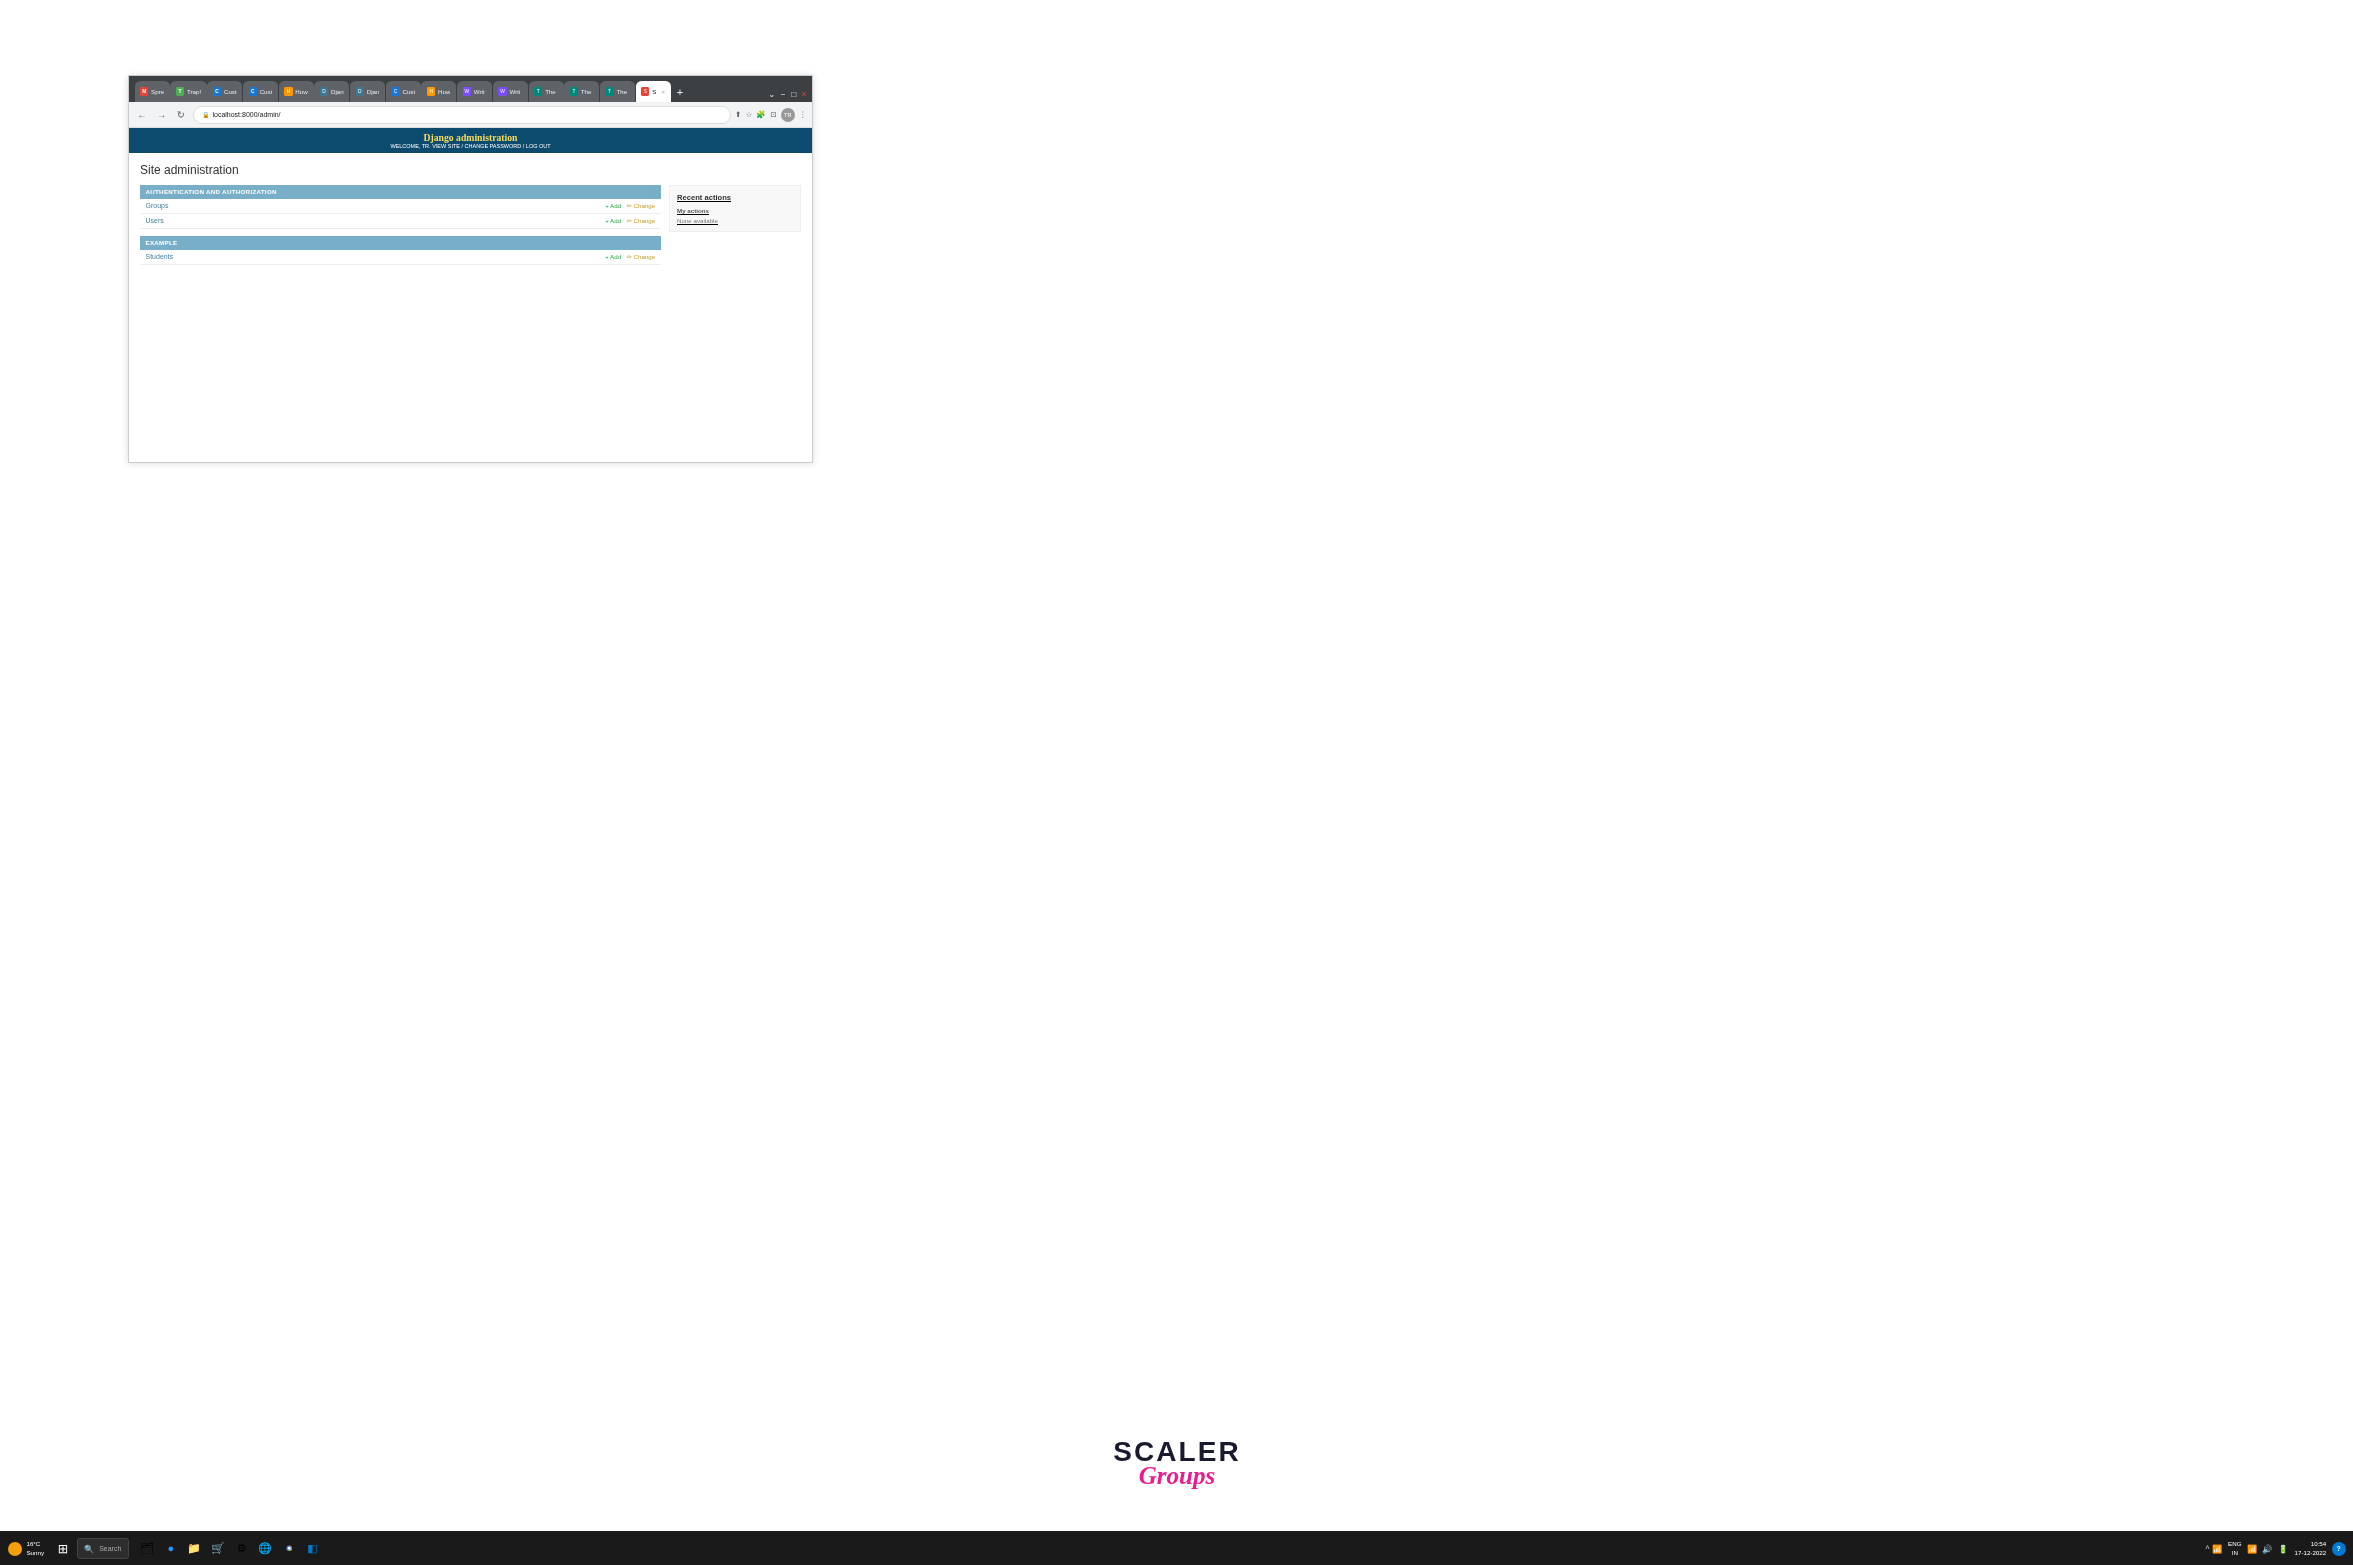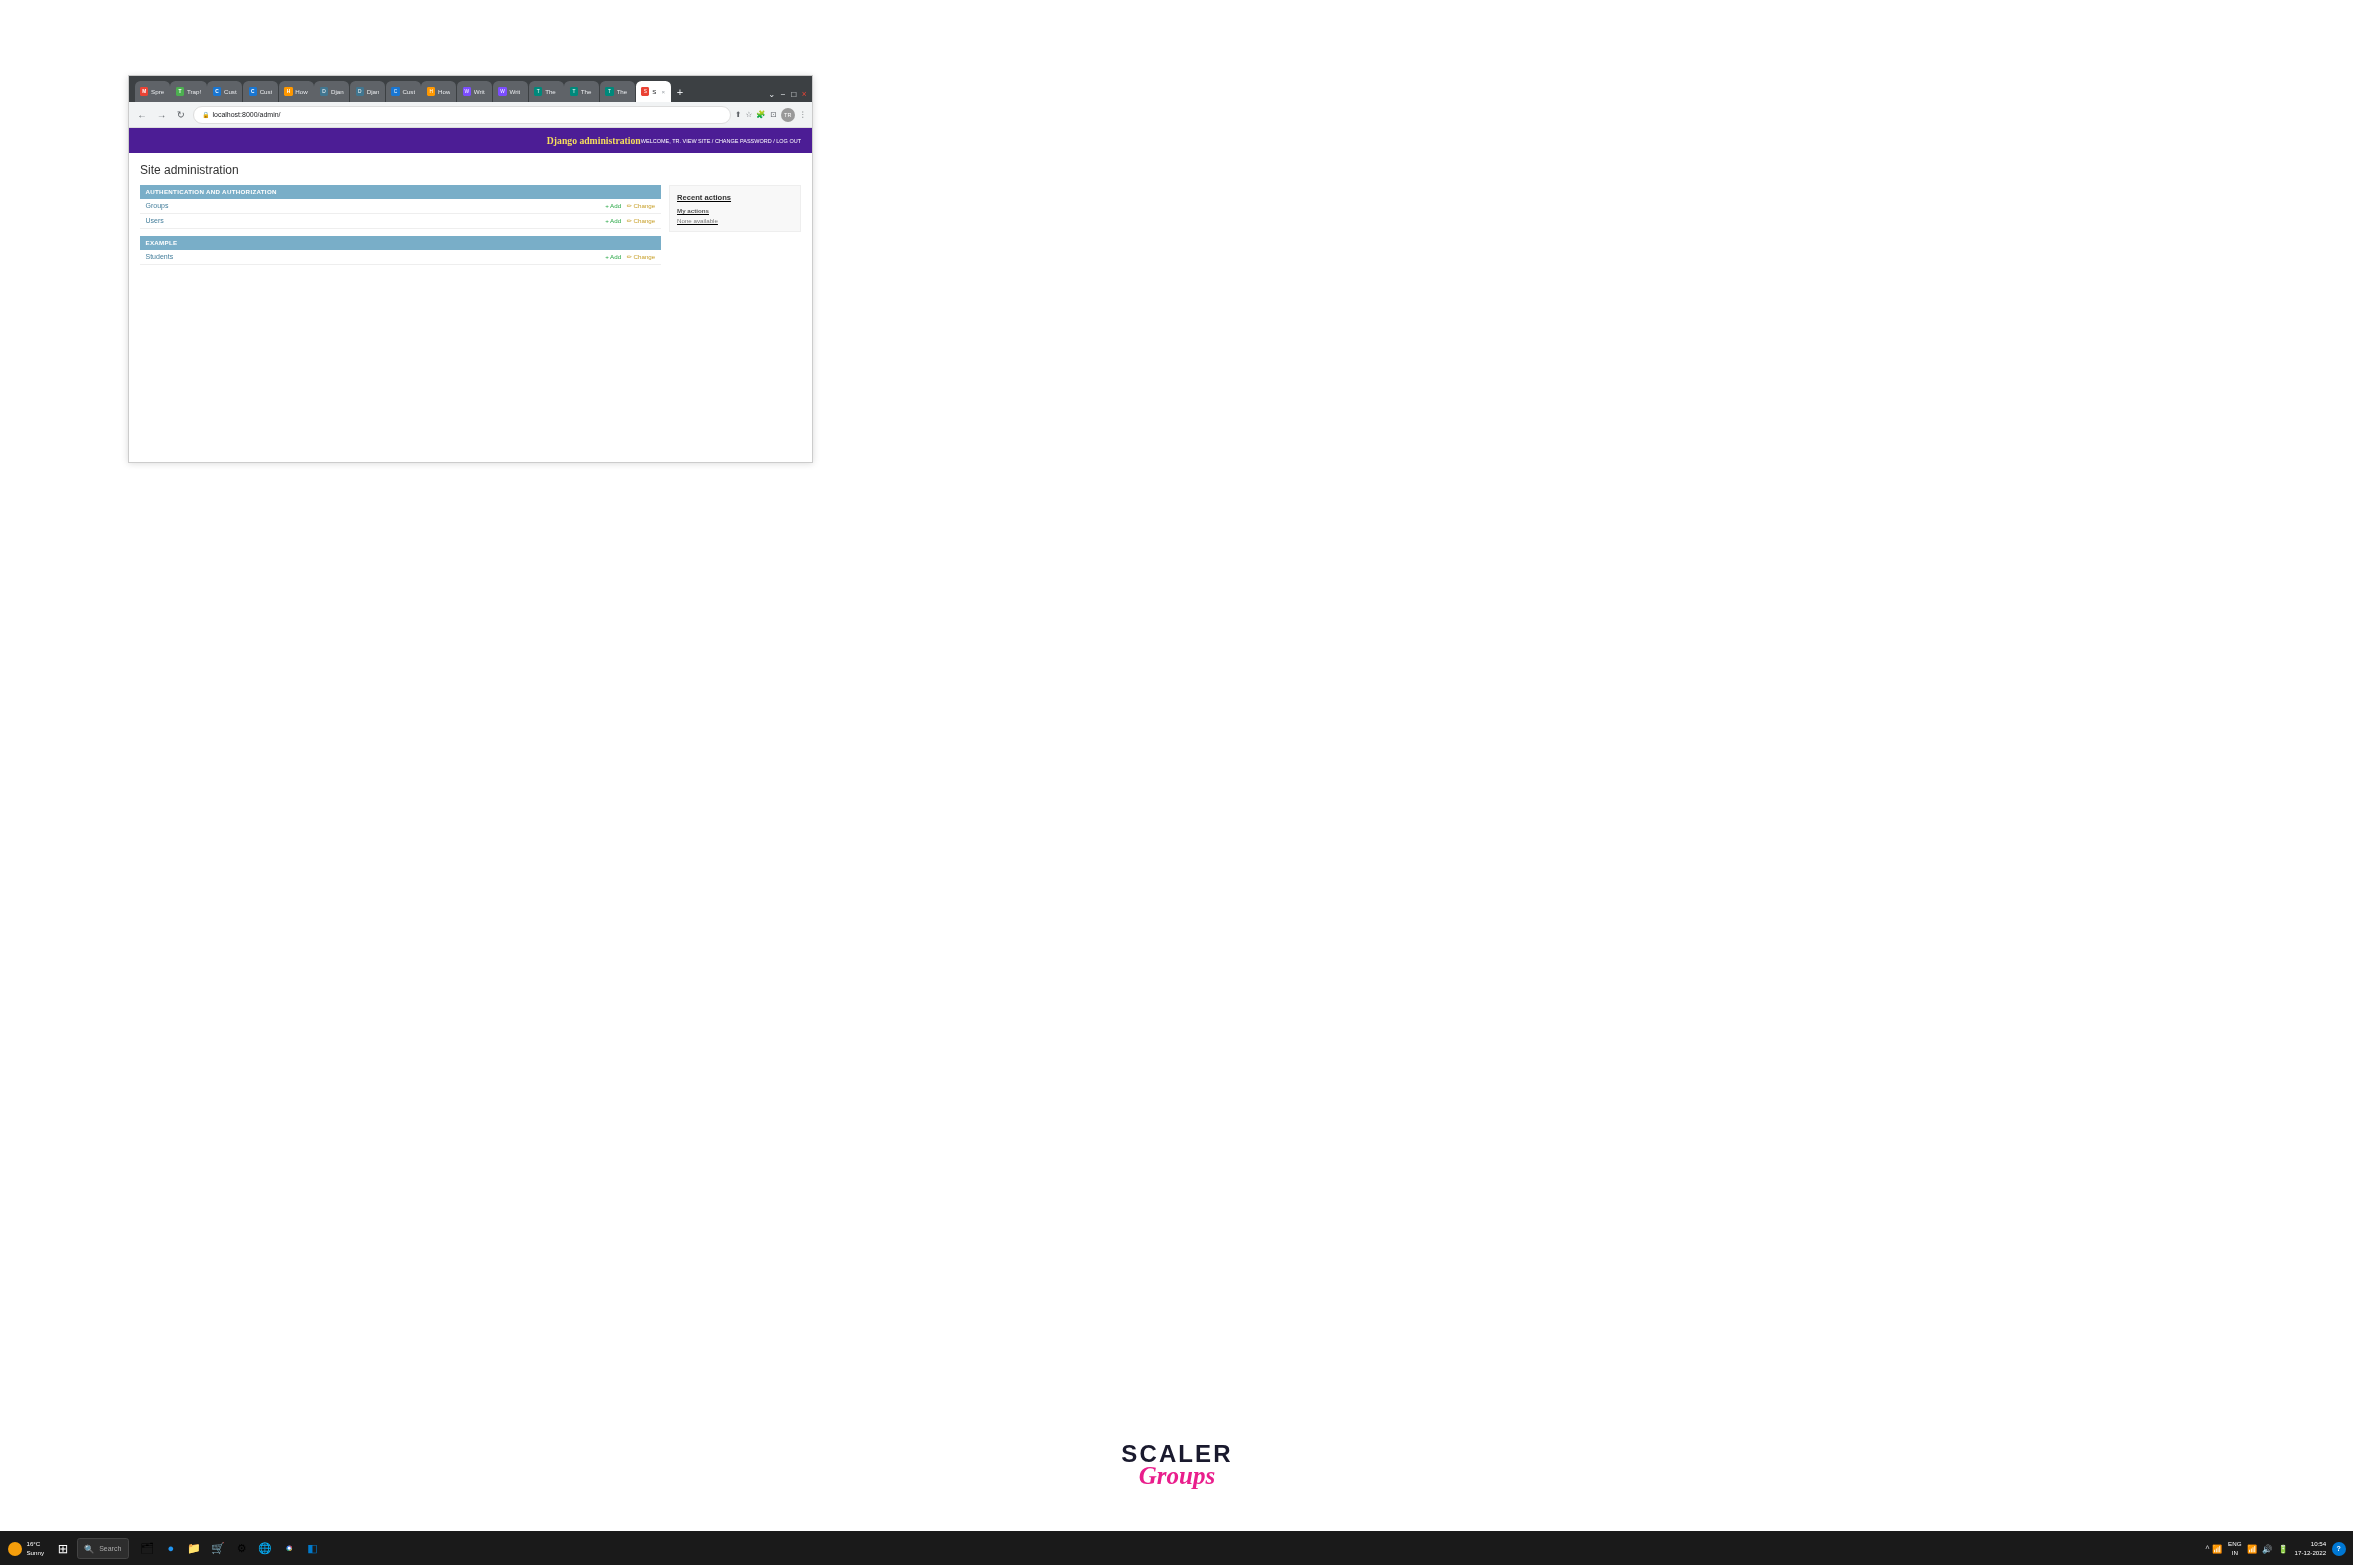--- a/index.html
+++ b/index.html
@@ -144,26 +144,27 @@
     
     .django-content {
       flex: 1;
       display: flex;
       flex-direction: column;
       overflow: hidden;
     }
 
     
     .django-header {
-      background: #4c1d95;
+      background: #0c4a6e;
       height: 25px;
       display: flex;
       align-items: center;
-      justify-content: flex-end;
+      justify-content: center;
       padding: 0 11px;
+      flex-direction: column;
     }
     .django-title {
       color: #f5dd5d;
       font-size: 9.7px;
       font-weight: bold;
       font-family: Georgia, serif;
     }
     .django-user-info {
       color: #fff;
       font-size: 5.5px;
@@ -384,21 +385,21 @@
 
     
     .scaler-logo {
       position: absolute;
       bottom: 76px;
       left: 50%;
       transform: translateX(-50%);
       text-align: center;
     }
     .scaler-text {
-      font-size: 24px;
+      font-size: 28px;
       font-weight: 900;
       color: #1a1a2e;
       letter-spacing: 2.1px;
     }
     .topics-text {
       font-size: 25px;
       color: #e91e8c;
       font-family: 'Georgia', cursive;
       font-style: italic;
       font-weight: bold;

